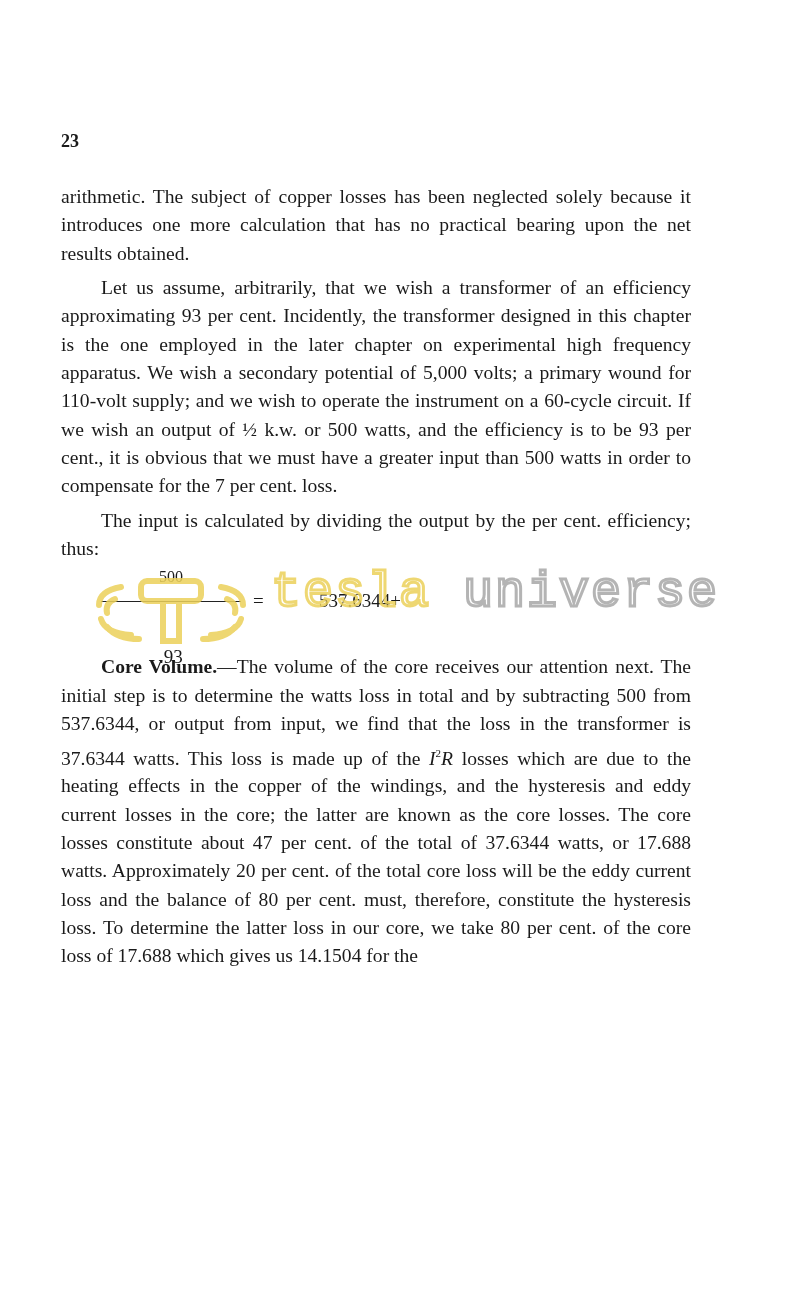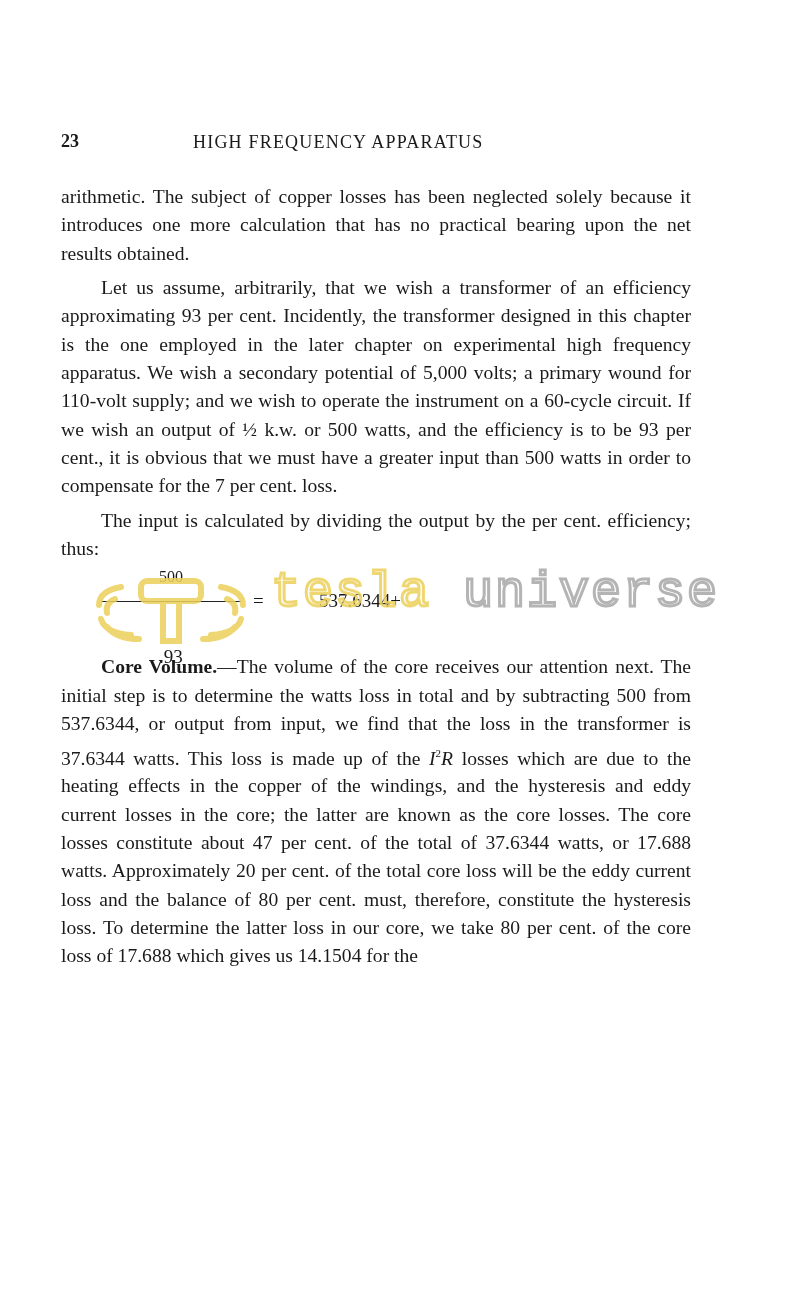--- a/index.html
+++ b/index.html
@@ -27,21 +27,20 @@
   .watermark { position: absolute; left: 30px; top: 8px; width: 680px; height: 70px; opacity: 0.85; pointer-events: none; }
   .wm-text { position: absolute; left: 180px; top: 4px; font-family: Liberation Mono, monospace; font-size: 50px; letter-spacing: 2px; color: transparent; -webkit-text-stroke: 3px #a8a8a8; }
   .wm-text .gold { -webkit-text-stroke: 3px #ecd15a; }
 </style>
 </head>
 <body>
 
 <div class="page">
   <div class="header">
     <span class="page-num">23</span>
-    <span class="running-head">HIGH FREQUENCY APPARATUS</span>
   </div>
 
   <div class="body-text">
     <p>arithmetic. The subject of copper losses has been neglected solely because it introduces one more calculation that has no practical bearing upon the net results obtained.</p>
     <p class="indent gap">Let us assume, arbitrarily, that we wish a transformer of an efficiency approximating 93 per cent. Incidently, the transformer designed in this chapter is the one employed in the later chapter on experimental high frequency apparatus. We wish a secondary potential of 5,000 volts; a primary wound for 110-volt supply; and we wish to operate the instrument on a 60-cycle circuit. If we wish an output of ½ k.w. or 500 watts, and the efficiency is to be 93 per cent., it is obvious that we must have a greater input than 500 watts in order to compensate for the 7 per cent. loss.</p>
     <p class="indent gap">The input is calculated by dividing the output by the per cent. efficiency; thus:</p>
 
     <div class="formula">
       <span class="num">500</span>
       <div class="bar"></div>

